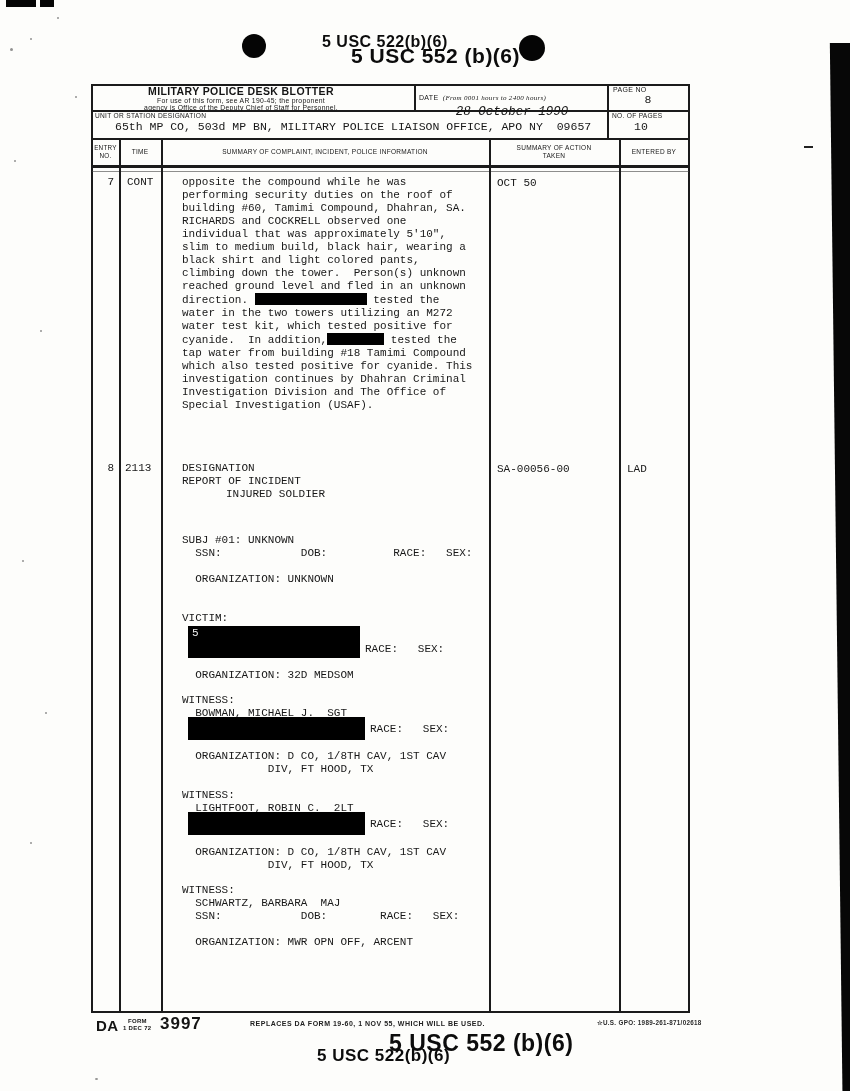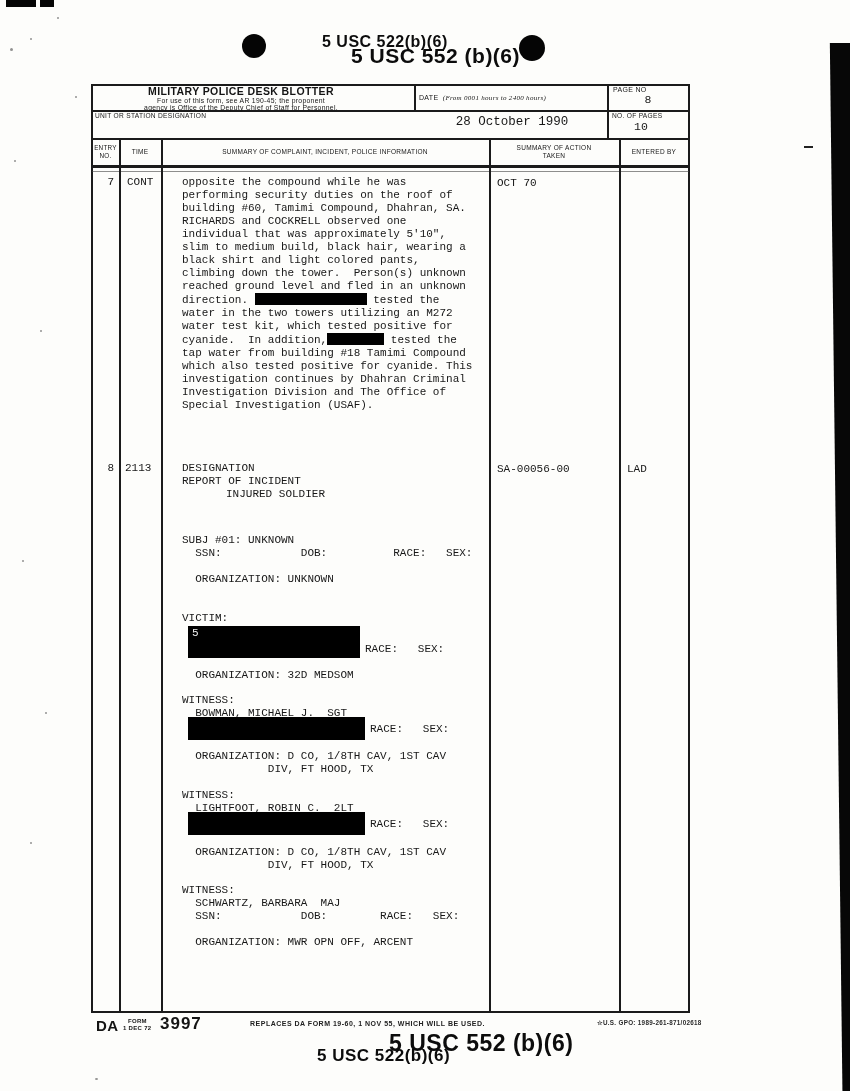--- a/index.html
+++ b/index.html
@@ -65,49 +65,50 @@
 
   <div class="abs center" style="left:92px;top:85px;width:298px;">
     <div style="font-size:10.5px;font-weight:bold;letter-spacing:.4px;">MILITARY POLICE DESK BLOTTER</div>
     <div class="lbl" style="font-size:6.8px;">For use of this form, see AR 190-45; the proponent</div>
     <div class="lbl" style="font-size:6.8px;">agency is Office of the Deputy Chief of Staff for Personnel.</div>
   </div>
 
   <div class="abs" style="left:419px;top:86px;width:186px;">
     <span class="lbl" style="font-size:7px;">DATE</span>
     <span class="lbl it-serif" style="font-size:7px;">(From 0001 hours to 2400 hours)</span>
-    <div class="mono center" style="font-size:12.5px;margin-top:12px;">28 October 1990</div>
+    <div class="mono center" style="font-size:12.5px;margin-top:2px;font-style:italic;">28 October 1990</div>
   </div>
 
   <div class="abs" style="left:607px;top:86px;width:82px;">
     <div class="lbl" style="padding-left:6px;font-size:7px;">PAGE NO</div>
     <div class="mono center" style="font-size:11.5px;">8</div>
   </div>
 
   <div class="abs" style="left:95px;top:112px;width:510px;">
     <div class="lbl" style="font-size:6.6px;">UNIT OR STATION DESIGNATION</div>
+    <div class="mono" style="font-size:11.5px;margin-left:20px;margin-top:1px;">65th MP CO, 503d MP BN, MILITARY POLICE LIAISON OFFICE, APO NY  09657</div>
   </div>
 
   <div class="abs" style="left:607px;top:112px;width:68px;">
     <div class="lbl" style="padding-left:5px;font-size:6.6px;">NO. OF PAGES</div>
     <div class="mono center" style="font-size:11.5px;margin-top:1px;">10</div>
   </div>
 
   <div class="abs lbl center" style="left:92px;top:144px;width:27px;font-size:6.3px;line-height:7.5px;">ENTRY
 NO.</div>
   <div class="abs lbl center" style="left:119px;top:148px;width:42px;font-size:6.5px;">TIME</div>
   <div class="abs lbl center" style="left:161px;top:148px;width:328px;font-size:6.5px;">SUMMARY OF COMPLAINT, INCIDENT, POLICE INFORMATION</div>
   <div class="abs lbl center" style="left:489px;top:144px;width:130px;font-size:6.5px;line-height:7.5px;">SUMMARY OF ACTION
 TAKEN</div>
   <div class="abs lbl center" style="left:619px;top:148px;width:70px;font-size:6.5px;">ENTERED BY</div>
 
   <div class="abs mono" style="left:92px;top:176px;width:22px;text-align:right;">7</div>
   <div class="abs mono" style="left:127px;top:176px;">CONT</div>
   <div class="abs mono" id="entry7-lines" style="left:182px;top:176px;"><div class="tline"><span>opposite the compound while he was</span></div><div class="tline"><span>performing security duties on the roof of</span></div><div class="tline"><span>building #60, Tamimi Compound, Dhahran, SA.</span></div><div class="tline"><span>RICHARDS and COCKRELL observed one</span></div><div class="tline"><span>individual that was approximately 5'10",</span></div><div class="tline"><span>slim to medium build, black hair, wearing a</span></div><div class="tline"><span>black shirt and light colored pants,</span></div><div class="tline"><span>climbing down the tower.  Person(s) unknown</span></div><div class="tline"><span>reached ground level and fled in an unknown</span></div><div class="tline"><span>direction. </span><span class="redact" style="width: 112px; height: 12px;"></span><span> tested the</span></div><div class="tline"><span>water in the two towers utilizing an M272</span></div><div class="tline"><span>water test kit, which tested positive for</span></div><div class="tline"><span>cyanide.  In addition,</span><span class="redact" style="width: 57px; height: 12px;"></span><span> tested the</span></div><div class="tline"><span>tap water from building #18 Tamimi Compound</span></div><div class="tline"><span>which also tested positive for cyanide. This</span></div><div class="tline"><span>investigation continues by Dhahran Criminal</span></div><div class="tline"><span>Investigation Division and The Office of</span></div><div class="tline"><span>Special Investigation (USAF).</span></div></div>
-  <div class="abs mono" style="left:497px;top:177px;">OCT 70</div>
+  <div class="abs mono" style="left:497px;top:177px;">OCT 50</div>
 
   <div class="abs mono" style="left:92px;top:462px;width:22px;text-align:right;">8</div>
   <div class="abs mono" style="left:125px;top:462px;">2113</div>
   <div id="entry8-lines">
       <div class="abs mono" style="left: 182px; top: 462px;"><span>DESIGNATION</span></div>
       <div class="abs mono" style="left: 182px; top: 475px;"><span>REPORT OF INCIDENT</span></div>
       <div class="abs mono" style="left: 182px; top: 488px; margin-left: 44px;"><span>INJURED SOLDIER</span></div>
       <div class="abs mono" style="left: 182px; top: 534px;"><span>SUBJ #01: UNKNOWN</span></div>
       <div class="abs mono" style="left: 182px; top: 547px;"><span>  SSN:            DOB:          RACE:   SEX:</span></div>
       <div class="abs mono" style="left: 182px; top: 573px;"><span>  ORGANIZATION: UNKNOWN</span></div>

